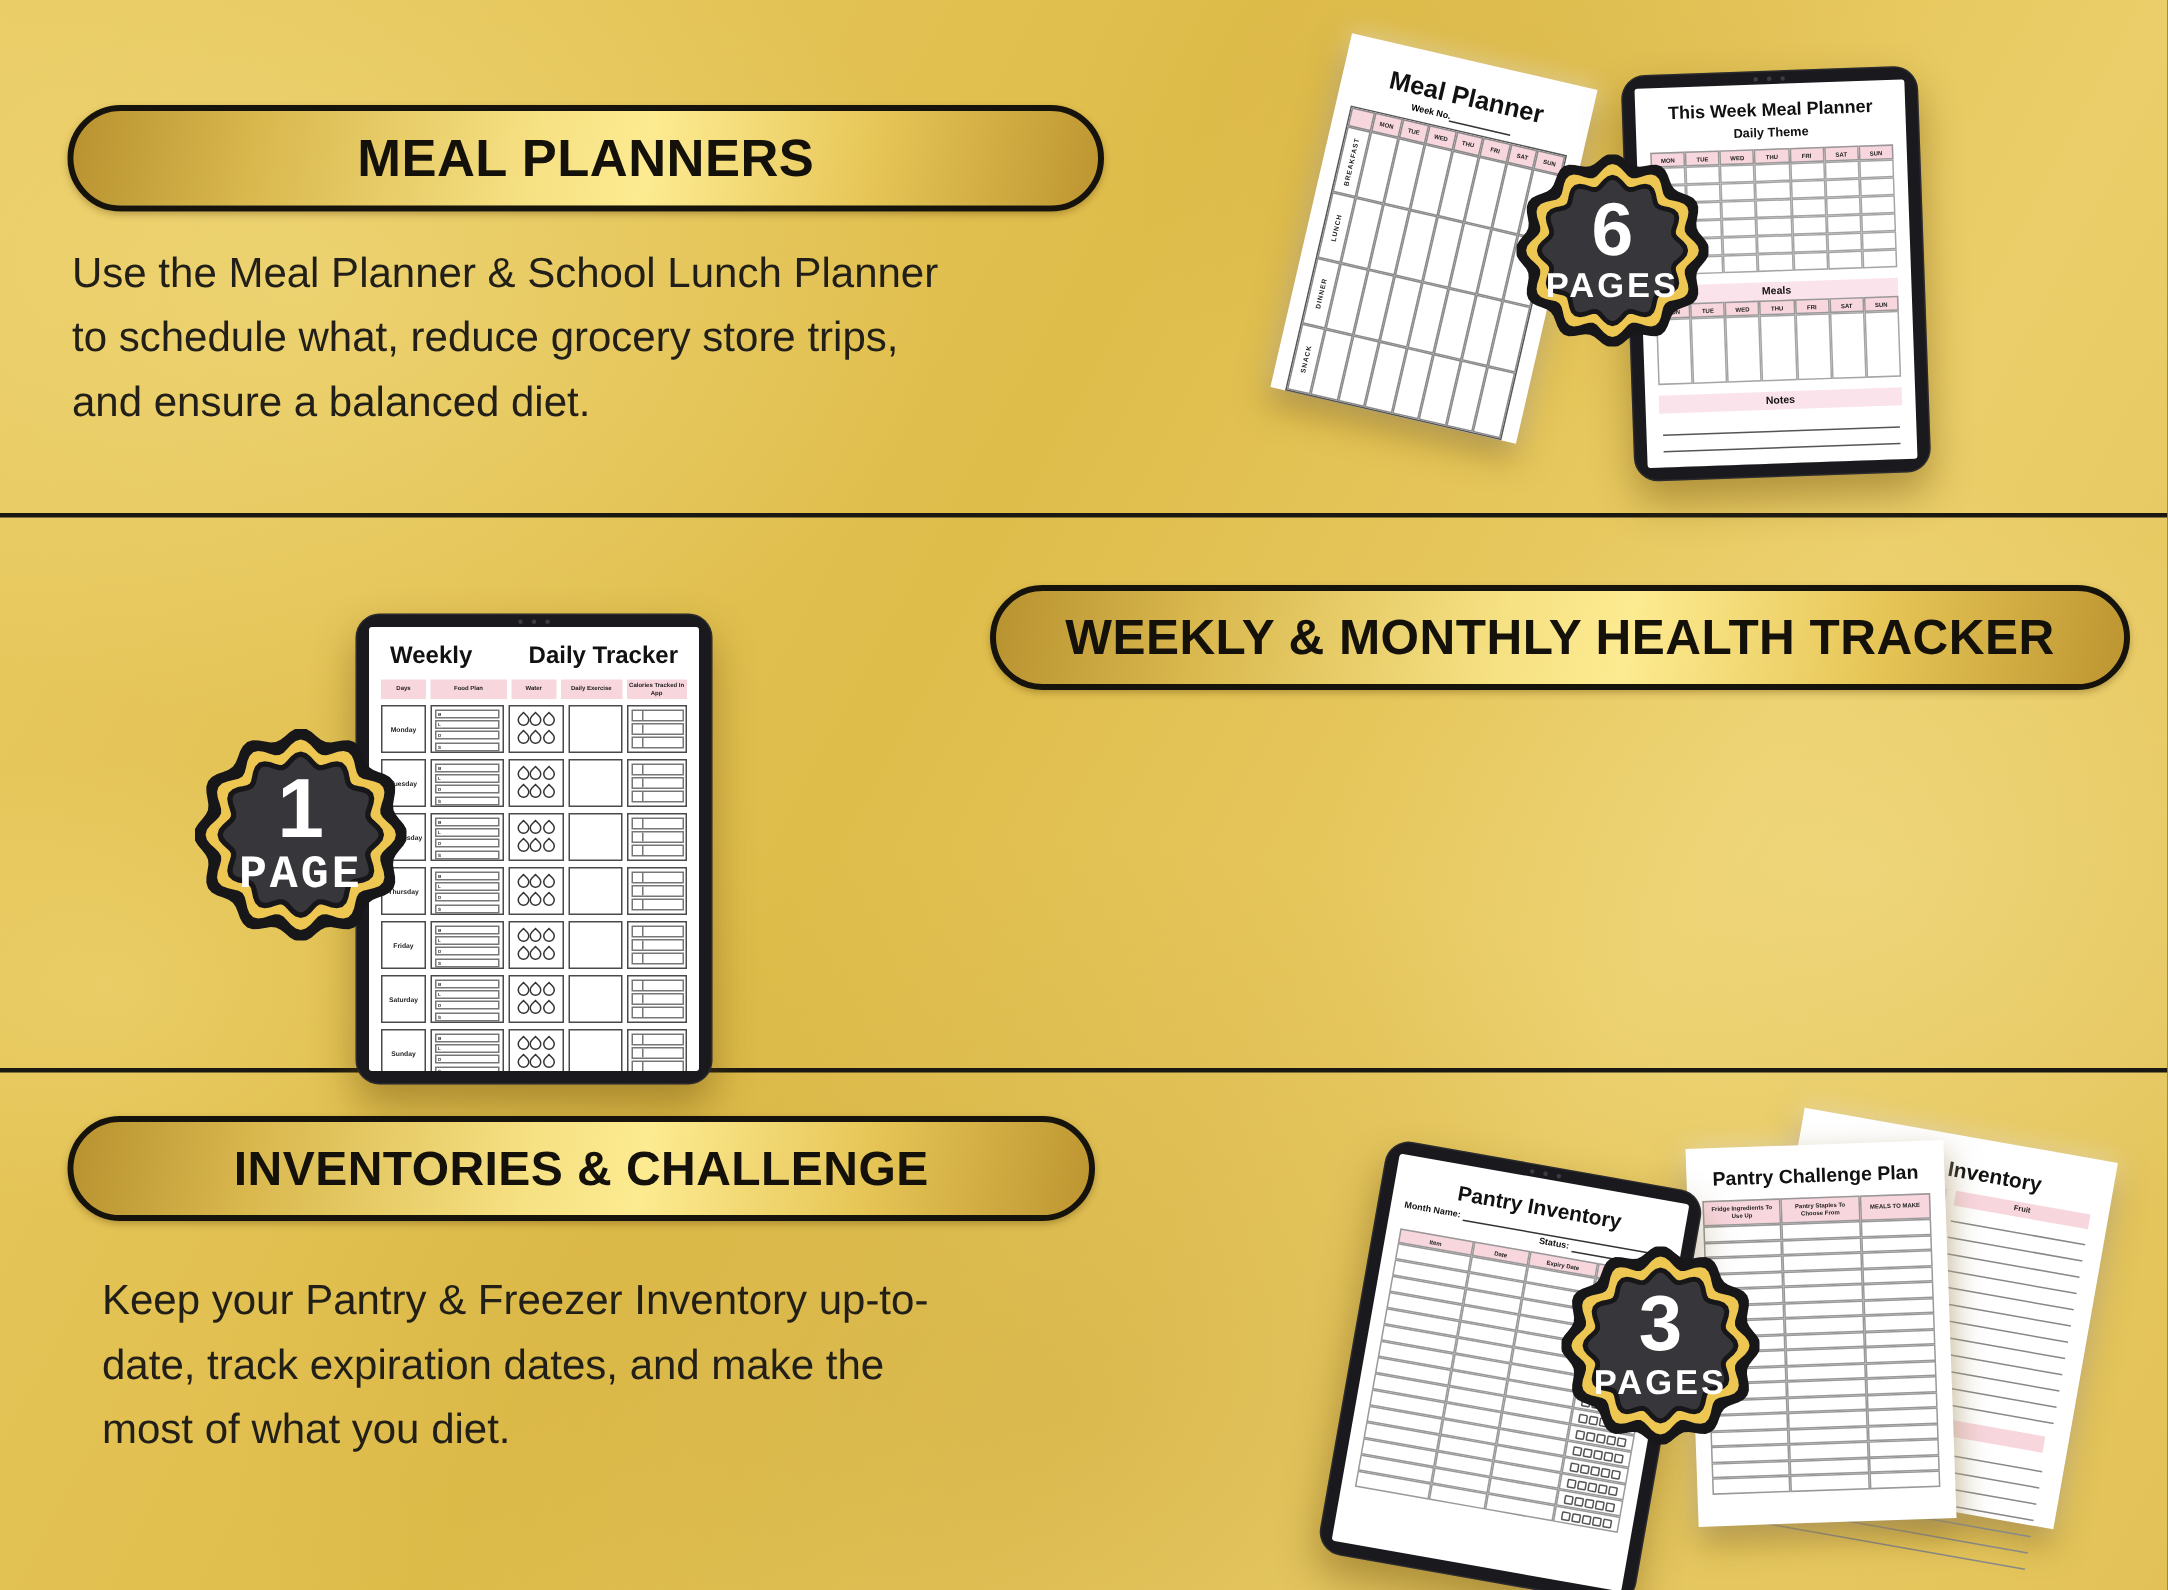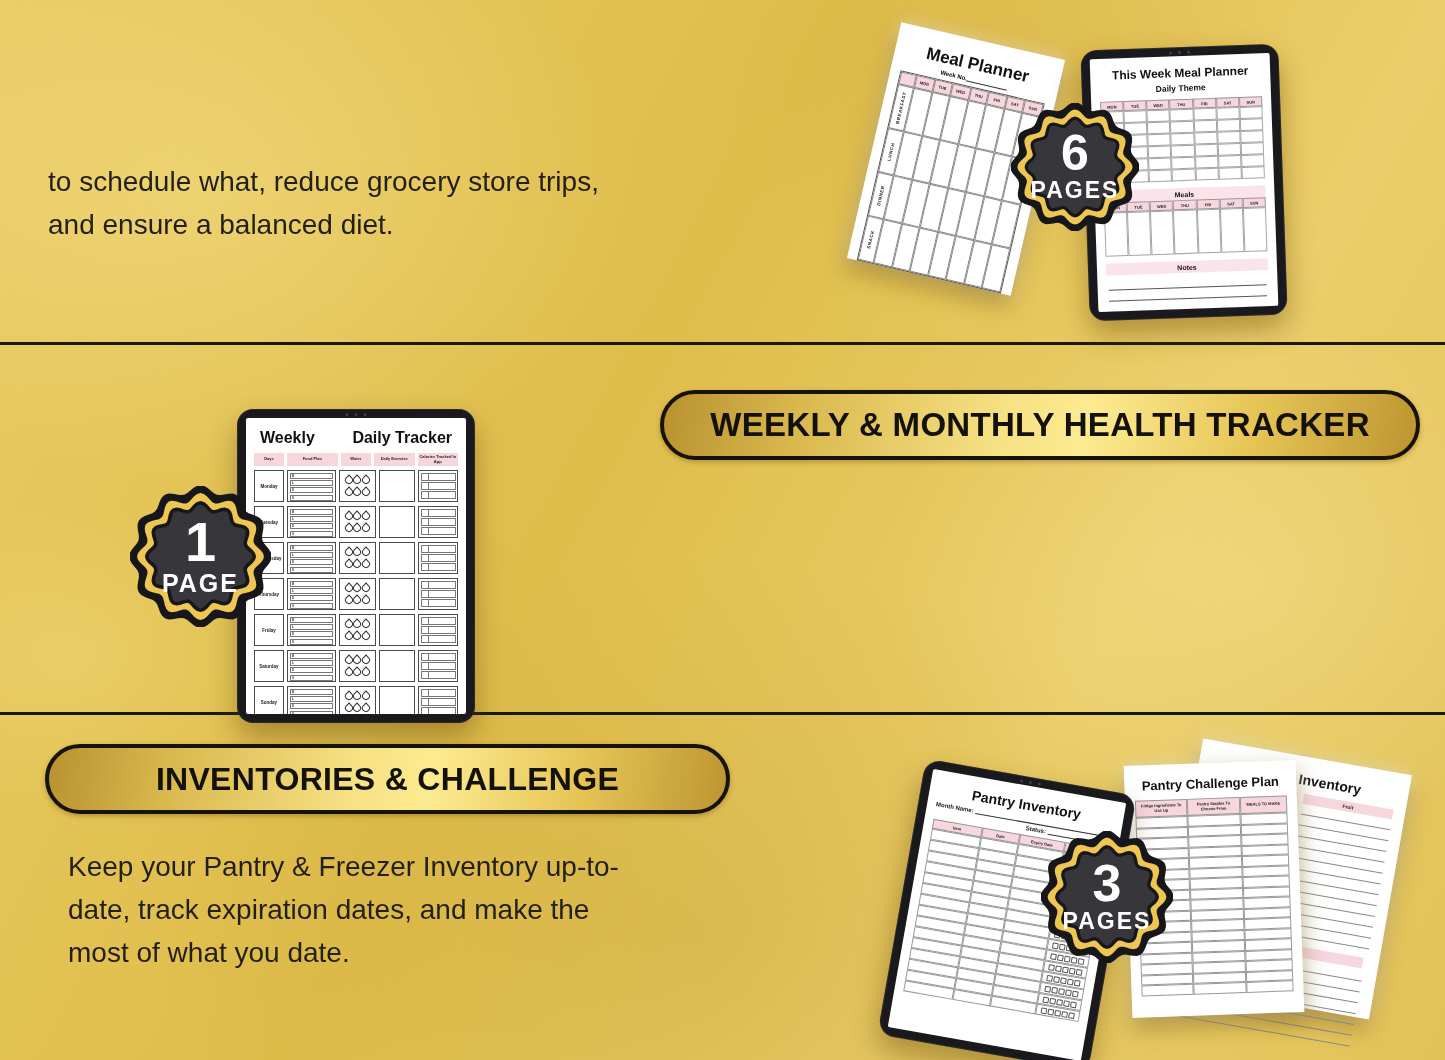--- a/index.html
+++ b/index.html
@@ -27,21 +27,21 @@
   .body-1{left:48px;top:160px;} .body-2{left:703px;top:494px;} .body-3{left:68px;top:845px;}
 
   
   .badge{position:absolute;display:flex;flex-direction:column;align-items:center;justify-content:center;z-index:30;}
   .badge svg{position:absolute;left:0;top:0;width:100%;height:100%;}
   .b-outer{fill:#17171a;} .b-gold{fill:#eec753;} .b-inner{fill:#37373b;stroke:#17171a;stroke-width:2.5;}
   .badge-txt{position:relative;display:flex;flex-direction:column;align-items:center;color:#fff;z-index:2;}
   .badge-num{font-weight:700;line-height:.95;}
   .badge-label{font-weight:700;letter-spacing:2px;}
   .badge-6{left:1011px;top:103px;width:128px;height:128px;} .badge-6 .badge-num{font-size:50px;} .badge-6 .badge-label{font-size:23px;}
-  .badge-1{left:130px;top:486px;width:141px;height:141px;} .badge-1 .badge-num{font-size:56px;} .badge-1 .badge-label{font-size:25px;}
+  .badge-1{left:130px;top:486px;width:141px;height:141px;} .badge-1 .badge-num{font-size:56px;} .badge-1 .badge-label{font-size:31px;font-family:Liberation Mono, monospace;}
   .badge-3{left:1041px;top:831px;width:132px;height:132px;} .badge-3 .badge-num{font-size:52px;} .badge-3 .badge-label{font-size:23px;}
 
   
   .tablet{position:absolute;background:#1a1a1e;border-radius:16px;padding:9px;
     box-shadow:0 14px 28px rgba(105,76,10,.45), inset 0 0 0 1px rgba(255,255,255,.08);}
   .screen{background:#fff;width:100%;height:100%;border-radius:2px;overflow:hidden;box-sizing:border-box;}
   .cam{position:absolute;top:3.5px;left:50%;transform:translateX(-50%);width:3px;height:3px;border-radius:50%;background:#3c3c44;
     box-shadow:-9px 0 0 #3c3c44,9px 0 0 #3c3c44;}
   .paper{position:absolute;background:#fff;box-shadow:0 10px 22px rgba(118,86,12,.5), 0 0 18px rgba(255,255,255,.55);box-sizing:border-box;}
 
@@ -122,21 +122,25 @@
   .fz-band{height:11px;background:#f8d6de;font-size:5px;font-weight:700;display:flex;align-items:center;justify-content:center;margin:9px 4px 2px;color:#222;}
   .fz-lines2 .fz-line{margin:0 2px;}
 </style>
 </head>
 <body>
 
 <div class="canvas">
   <div class="divider" style="top:342px;"></div>
   <div class="divider" style="top:712px;"></div>
 
+  <div class="pill pill-1">
+    <b>MEAL PLANNERS</b>
+  </div>
   <div class="body-text body-1">
+    <div>Use the Meal Planner &amp; School Lunch Planner</div>
     <div>to schedule what, reduce grocery store trips,</div>
     <div>and ensure a balanced diet.</div>
   </div>
 
   <div class="paper meal-paper">
     <div class="mp-title">Meal Planner</div>
     <div class="mp-week">
       <span>Week No.</span>
         <i></i>
     </div>
@@ -548,21 +552,21 @@
   <div class="pill pill-2">
     <b>WEEKLY &amp; MONTHLY HEALTH TRACKER</b>
   </div>
 
   <div class="pill pill-3">
     <b>INVENTORIES &amp; CHALLENGE</b>
   </div>
   <div class="body-text body-3">
     <div>Keep your Pantry &amp; Freezer Inventory up-to-</div>
     <div>date, track expiration dates, and make the</div>
-    <div>most of what you date.</div>
+    <div>most of what you diet.</div>
   </div>
 
   <div class="paper fz-paper">
     <div class="fz-title">Freezer Inventory</div>
     <div class="fz-cols">
       <span>Vegetables</span>
       <span>Fruit</span>
     </div>
     <div class="fz-grid">
         <div class="fz-line"></div>

